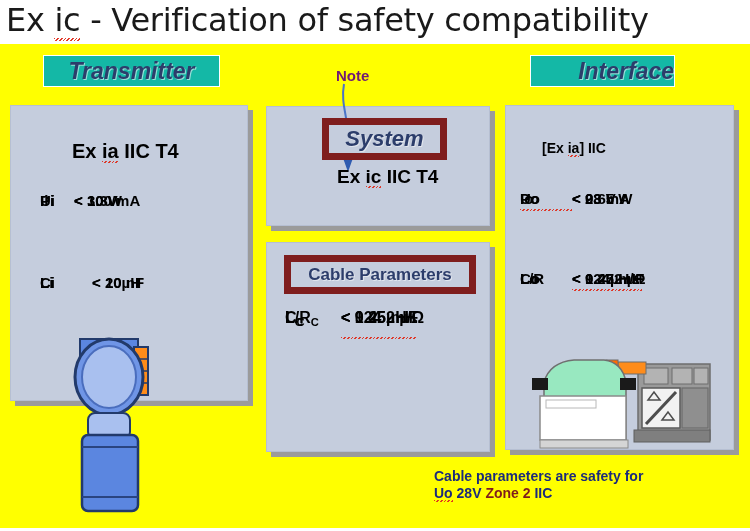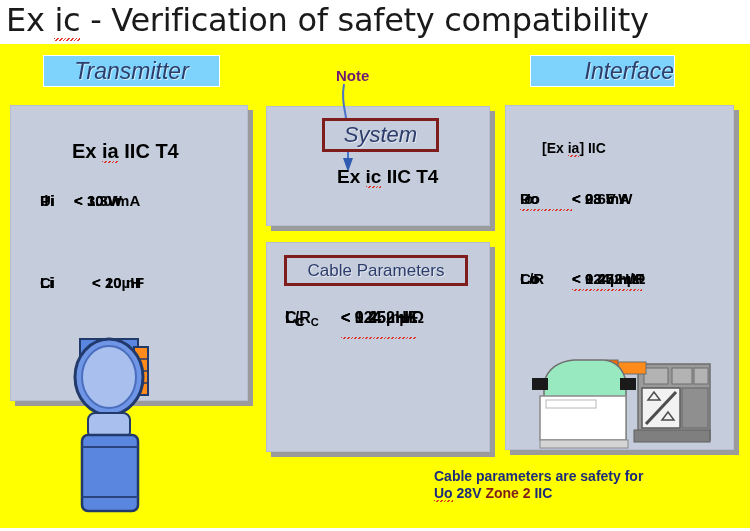--- a/index.html
+++ b/index.html
@@ -34,24 +34,24 @@
 
   
   .canvas{
     position:absolute;left:0;top:44px;width:750px;height:484px;
     background:#ffff00;
   }
 
   
   .chip{
     position:absolute;
-    background:#7dd3fc;
+    background:#14b8a6;
     border:1px solid #ffffff;
     color:#2c3d6b;
-    font-weight:normal;font-style:italic;
+    font-weight:bold;font-style:italic;
     font-family:"Liberation Sans", sans-serif;
     text-align:center;
     white-space:nowrap;
     text-shadow:1px 1px 0 rgba(255,255,255,.55);
   }
   #chip-transmitter{left:43px;top:55px;width:175px;height:30px;line-height:30px;font-size:23px;}
   #chip-interface{left:530px;top:55px;width:143px;height:30px;line-height:30px;font-size:23px;text-align:right;}
 
   
   .panel{
@@ -62,23 +62,23 @@
   }
   #panel-transmitter{left:10px;top:105px;width:236px;height:294px;}
   #panel-system{left:266px;top:106px;width:222px;height:118px;}
   #panel-cable{left:266px;top:242px;width:222px;height:208px;}
   #panel-interface{left:505px;top:105px;width:227px;height:343px;}
 
   
   .inner-chip{
     position:absolute;
     background:#c5cddd;
-    border:3px solid #7f1d1d;
+    border:7px solid #7f1d1d;
     color:#2c3d6b;
-    font-weight:normal;
+    font-weight:bold;
     font-family:"Liberation Sans", sans-serif;
     text-align:center;white-space:nowrap;
     text-shadow:1px 1px 0 rgba(255,255,255,.5);
   }
   #chip-system{left:322px;top:118px;width:111px;height:28px;line-height:28px;font-size:22px;font-style:italic;}
   #chip-cable{left:284px;top:255px;width:178px;height:25px;line-height:25px;font-size:17px;}
 
   
   .hdr{
     position:absolute;color:#000;font-weight:bold;white-space:nowrap;

